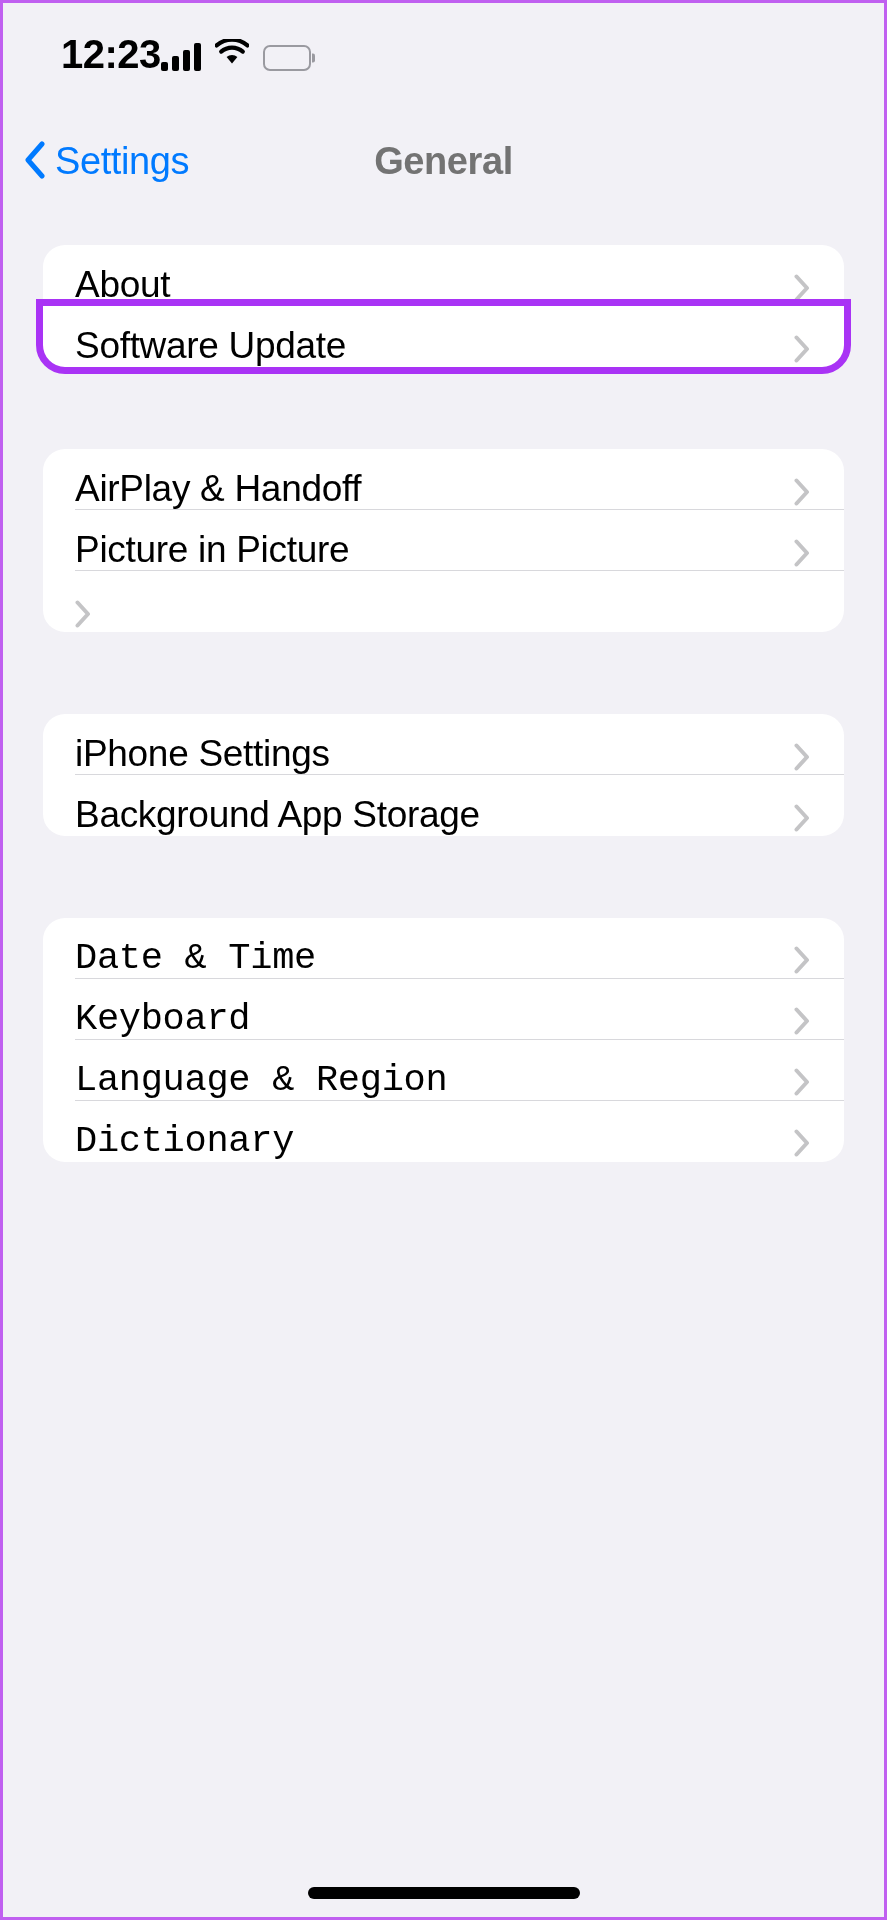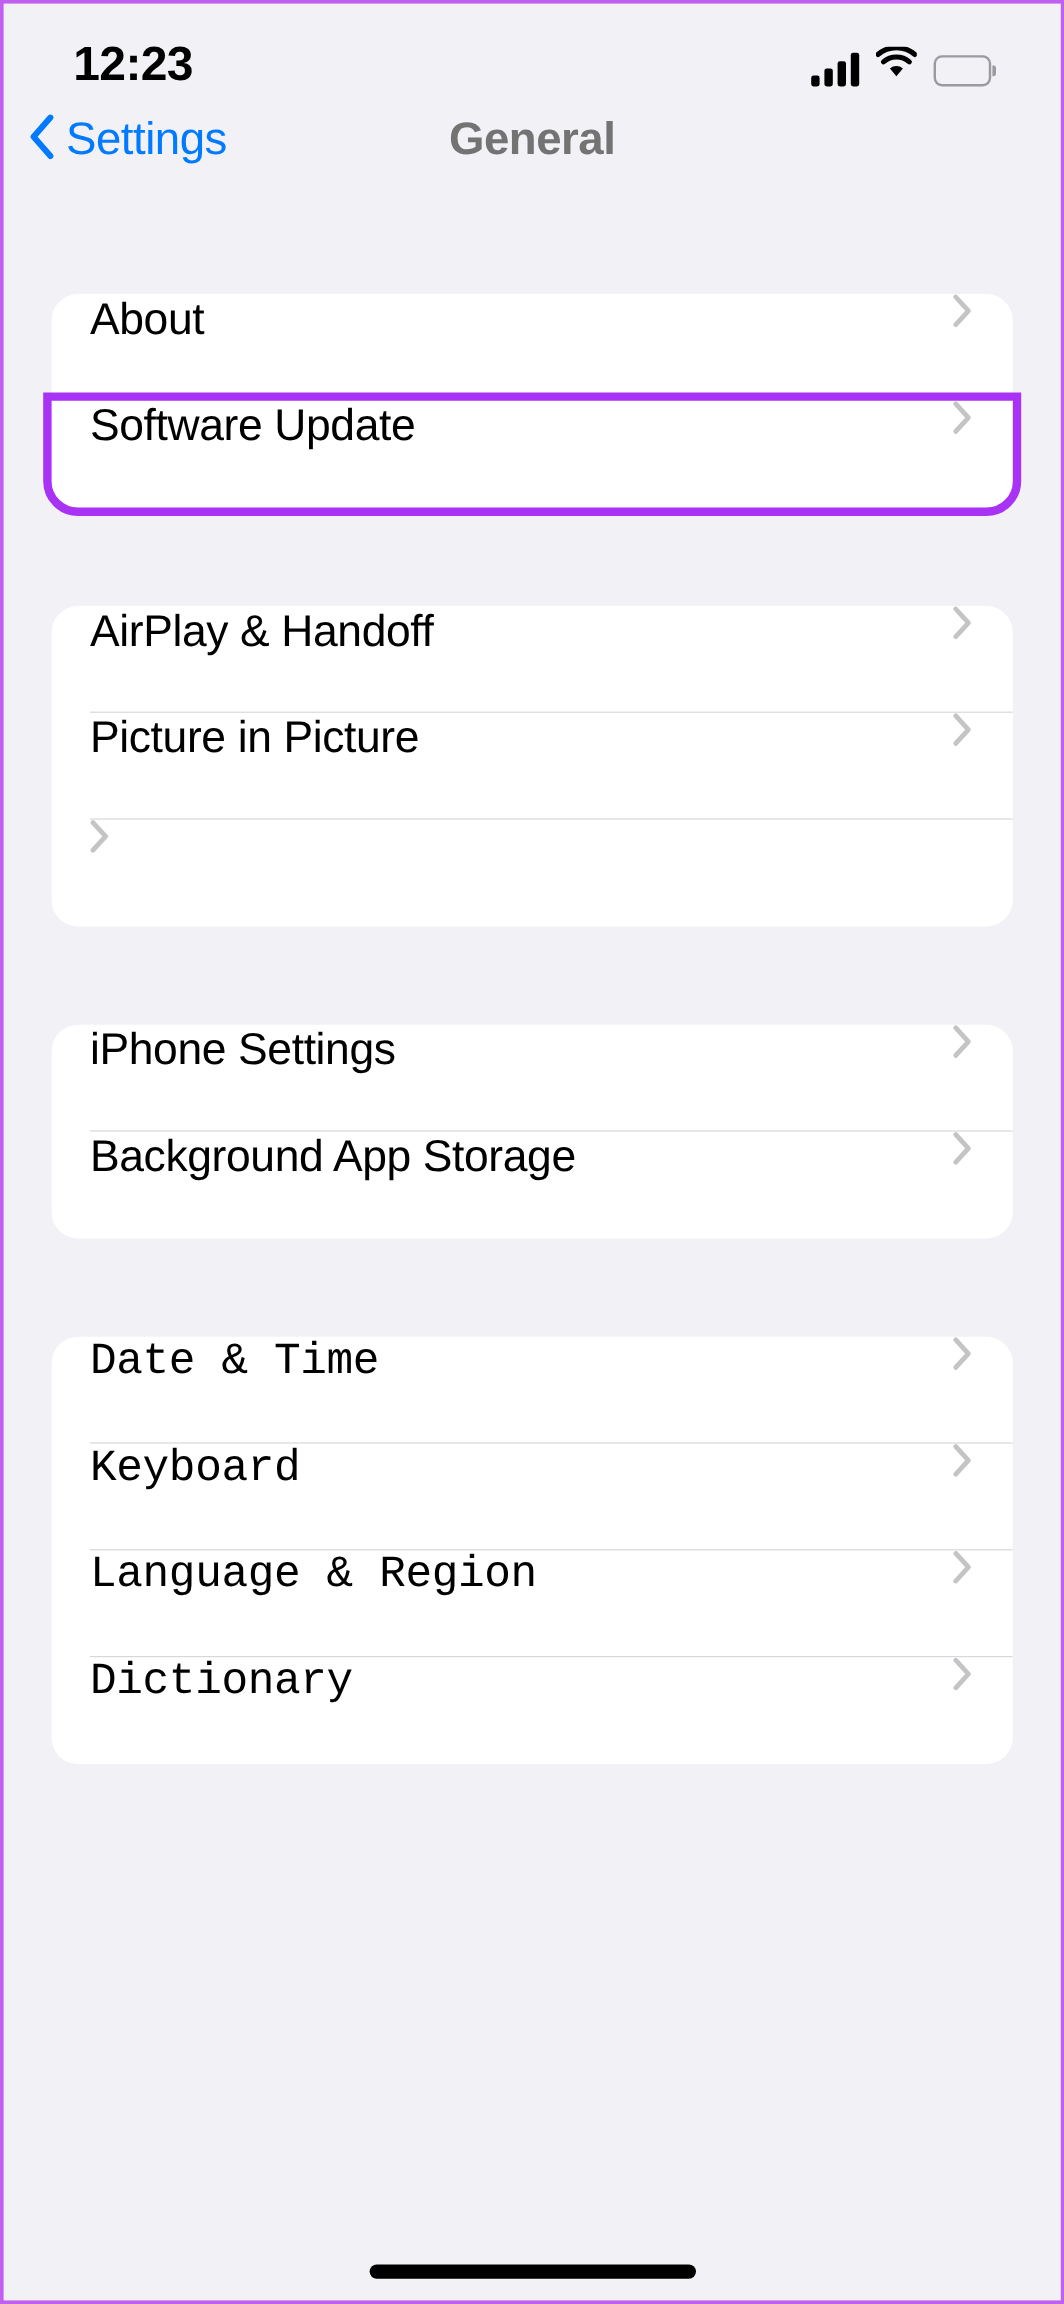--- a/index.html
+++ b/index.html
@@ -31,21 +31,20 @@
     background: #f2f1f6;
     overflow: hidden;
   }
 
   
   .status-bar {
     position: relative;
     height: 92px;
     display: flex;
     align-items: center;
-    justify-content: space-between;
     padding: 0 58px 0 58px;
     box-sizing: border-box;
   }
   .status-time {
     font-size: 40px;
     font-weight: bold;
     color: #000;
     letter-spacing: -0.5px;
     margin-top: 10px;
   }
@@ -94,21 +93,21 @@
     width: 100%; height: 100%;
     background: #000;
     border-radius: 3px;
   }
 
   
   .nav-bar {
     position: relative;
     height: 88px;
     display: flex;
-    align-items: flex-start;
+    align-items: flex-end;
   }
   .back-button {
     display: flex;
     align-items: center;
     gap: 10px;
     padding-left: 20px;
     cursor: pointer;
   }
   .chevron-back {
     width: 22px; height: 38px;
@@ -139,23 +138,23 @@
     overflow: visible;
     position: relative;
   }
   .group-gap-1 { margin-top: 62px; }
   .group-gap-2 { margin-top: 82px; }
   .group-gap-3 { margin-top: 82px; }
   .group-gap-4 { margin-top: 82px; font-family: Liberation Mono, monospace; }
 
   .row {
     position: relative;
-    height: 89px;
-    display: flex;
-    align-items: flex-start;
+    height: 61px;
+    display: flex;
+    align-items: flex-end;
     padding: 0 34px 0 32px;
     box-sizing: border-box;
     cursor: pointer;
   }
   .row-label {
     font-size: 37px;
     color: #000;
     letter-spacing: -0.3px;
     flex: 1;
   }

